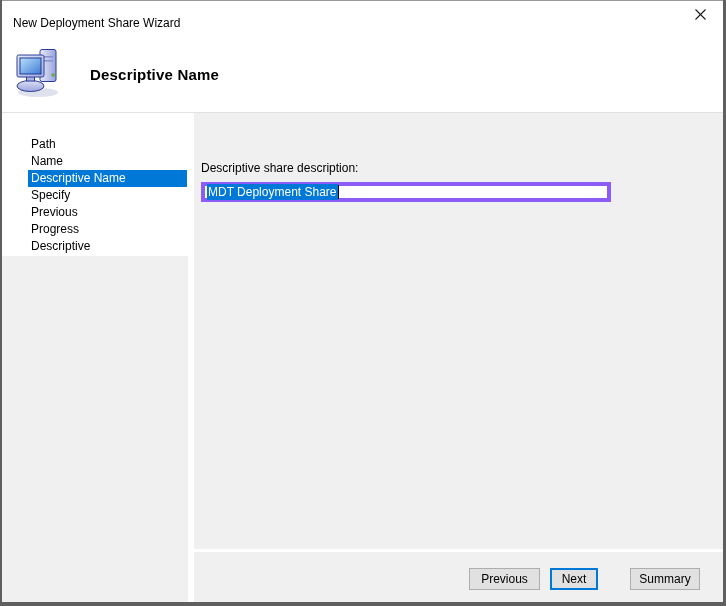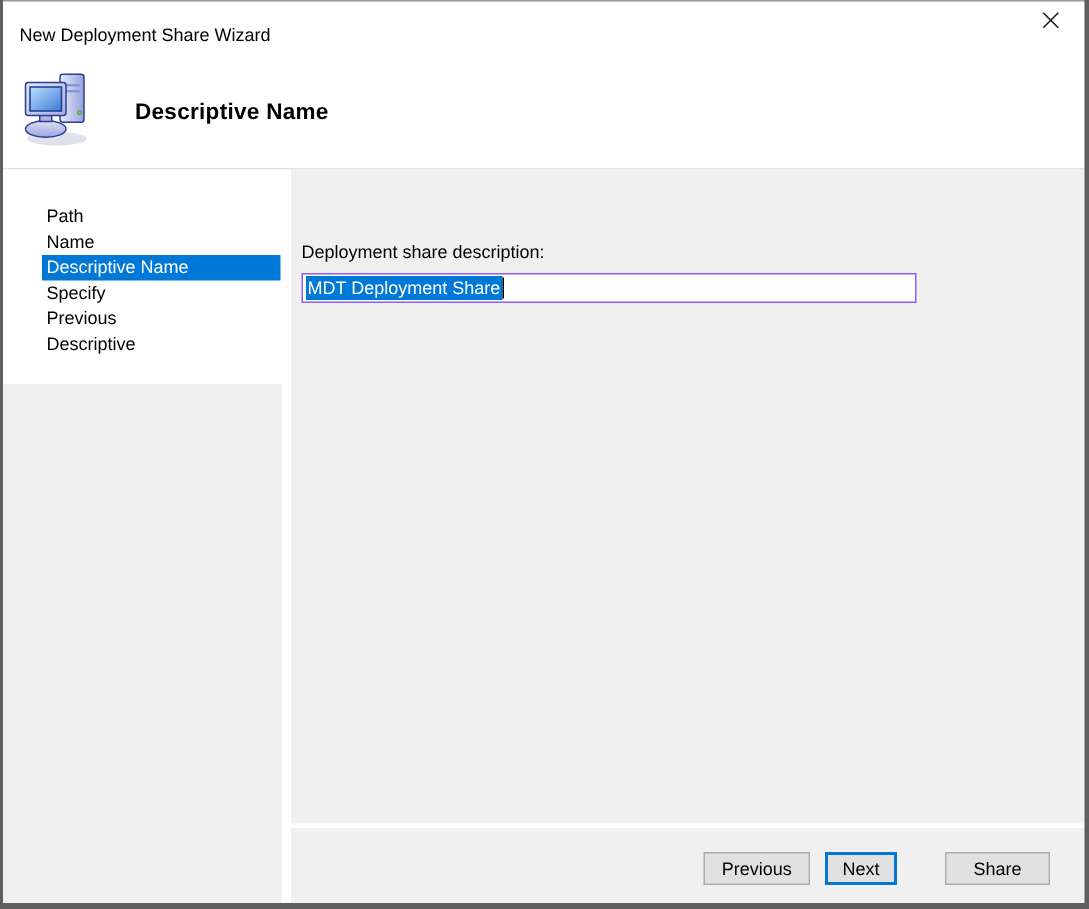--- a/index.html
+++ b/index.html
@@ -29,21 +29,21 @@
   .step { height:17px; line-height:17px; margin-left:26px; width:159px; padding-left:3px; font-size:12px; color:#000; cursor:default; }
   .step.active { background:#0078d7; color:#fff; }
 
   
   .v-divider { position:absolute; left:188px; top:113px; width:6px; height:489px; background:#fff; }
   .h-divider { position:absolute; left:194px; top:549px; width:529px; height:3px; background:#fff; }
 
   
   .instruction { position:absolute; left:201px; top:130px; font-size:12px; color:#000; }
   .field-label { position:absolute; left:201px; top:161px; font-size:12px; color:#000; }
-  .text-input { position:absolute; left:201px; top:182px; width:410px; height:20px; background:#fff; border:1px solid #8b5cf6; display:flex; align-items:center; padding-left:2px; font-size:12px; cursor:text; }
+  .text-input { position:absolute; left:201px; top:182px; width:410px; height:20px; background:#fff; border:4px solid #8b5cf6; display:flex; align-items:center; padding-left:2px; font-size:12px; cursor:text; }
   .selected-text { background:#0078d7; color:#fff; padding:1px 1px; }
   .caret { display:inline-block; width:1px; height:14px; background:#000; margin-left:0; }
 
   
   .btn { position:absolute; top:568px; height:22px; background:#e1e1e1; border:1px solid #adadad; font-size:12px; color:#000; display:flex; align-items:center; justify-content:center; cursor:pointer; font-family:"Liberation Sans", sans-serif; }
   .btn-previous { left:469px; width:71px; }
   .btn-next { left:550px; width:48px; border:2px solid #0078d7; }
   .btn-cancel { left:630px; width:70px; }
 </style>
 </head>
@@ -97,34 +97,35 @@
     </div>
     <div class="header-title">Descriptive Name</div>
   </div>
 
   <div class="steps">
     <div class="step">Path</div>
     <div class="step">Name</div>
     <div class="step active">Descriptive Name</div>
     <div class="step">Specify</div>
     <div class="step">Previous</div>
+    <div class="step">Progress</div>
     <div class="step">Descriptive</div>
   </div>
 
   <div class="v-divider"></div>
   <div class="h-divider"></div>
 
-  <div class="field-label">Deployment share description:</div>
+  <div class="field-label">Descriptive share description:</div>
   <div class="text-input">
     <span class="selected-text">MDT Deployment Share</span>
       <span class="caret"></span>
   </div>
 
   <button class="btn btn-previous">Previous</button>
   <button class="btn btn-next">Next</button>
-  <button class="btn btn-cancel">Share</button>
+  <button class="btn btn-cancel">Summary</button>
 
   <div class="frame-top"></div>
   <div class="frame-left"></div>
   <div class="frame-right"></div>
   <div class="frame-bottom"></div>
 
 </div>
 
 </body></html>

